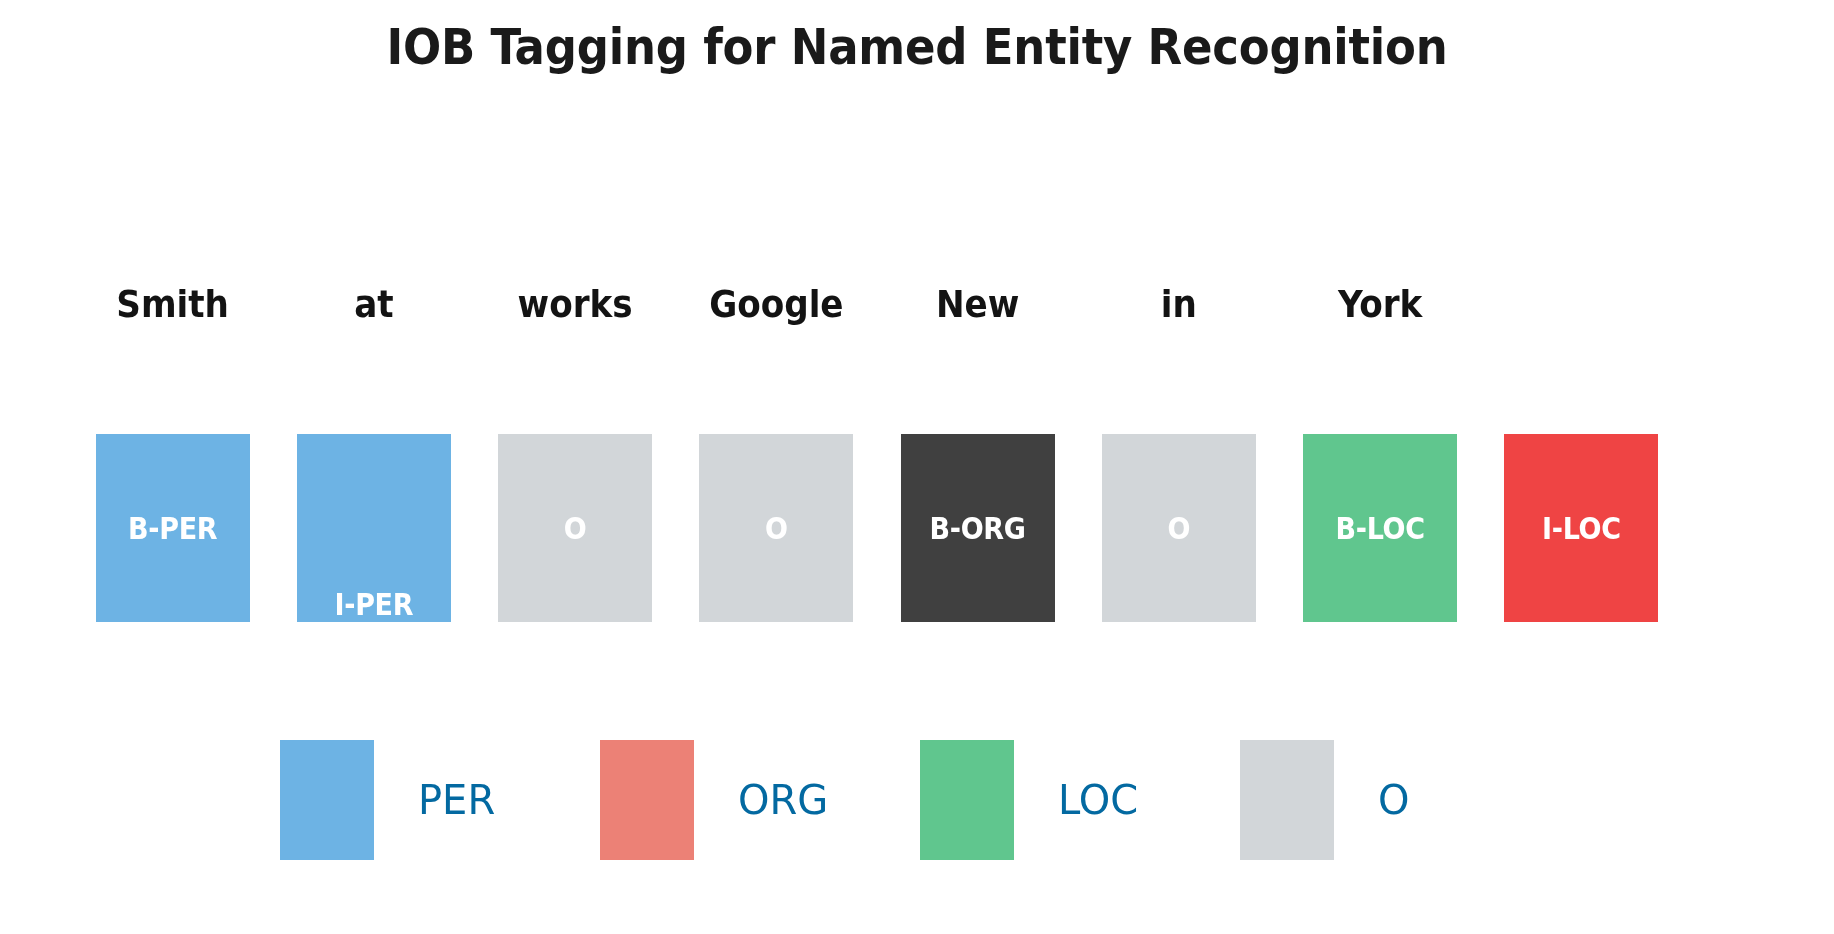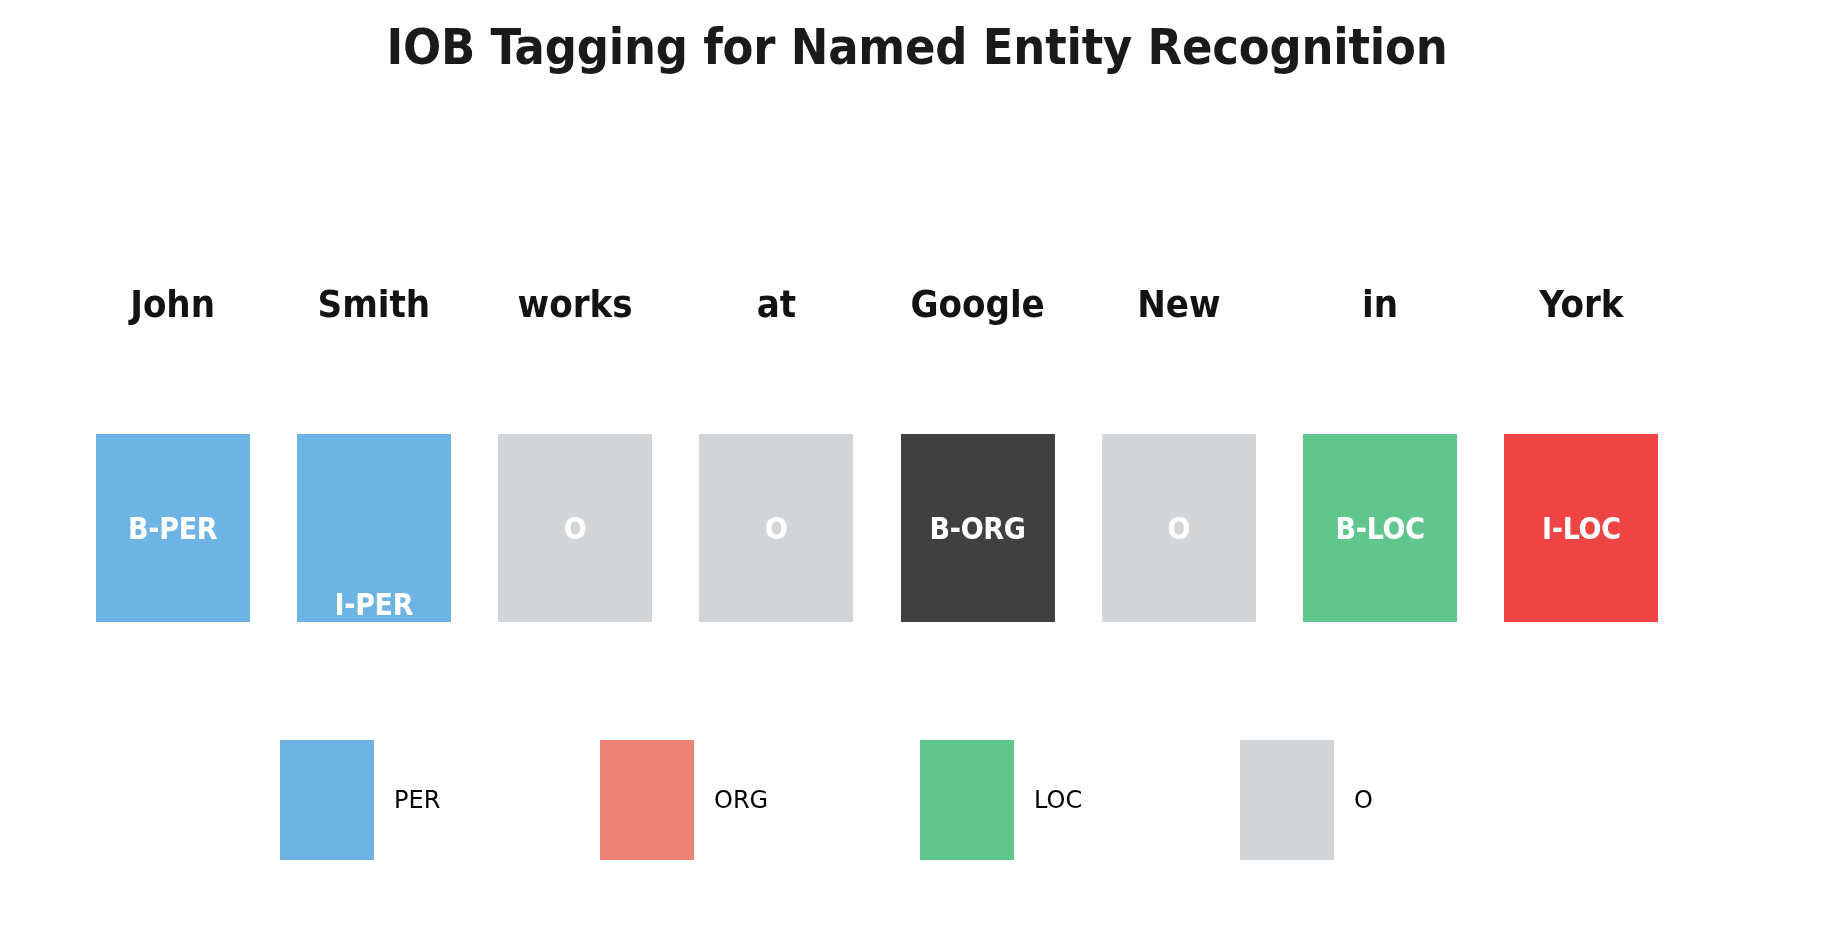--- a/index.html
+++ b/index.html
@@ -100,38 +100,37 @@
     display: flex;
     flex-direction: row;
     align-items: center;
   }
   .legend-swatch {
     width: 94px;
     height: 120px;
     flex: 0 0 auto;
   }
   .legend-label {
-    margin-left: 20px;
-    font-size: 24px;
-    color: #000000;
+    margin-left: 44px;
+    font-size: 40px;
+    color: #0369a1;
     font-family: "DejaVu Sans", "Liberation Sans", sans-serif;
     white-space: nowrap;
     font-weight: normal;
   }
 </style>
 </head>
 <body>
 
 <div id="figure-title">IOB Tagging for Named Entity Recognition</div>
 
 <div id="token-row">
-    <div class="token-cell">John</div>
     <div class="token-cell">Smith</div>
+    <div class="token-cell">at</div>
     <div class="token-cell">works</div>
-    <div class="token-cell">at</div>
     <div class="token-cell">Google</div>
     <div class="token-cell">New</div>
     <div class="token-cell">in</div>
     <div class="token-cell">York</div>
   </div>
 
 <div id="tag-row">
     <div class="tag-cell">
       <div class="tag-box" style="background: rgb(109, 179, 228);">
         <span class="tag-label">B-PER</span>

